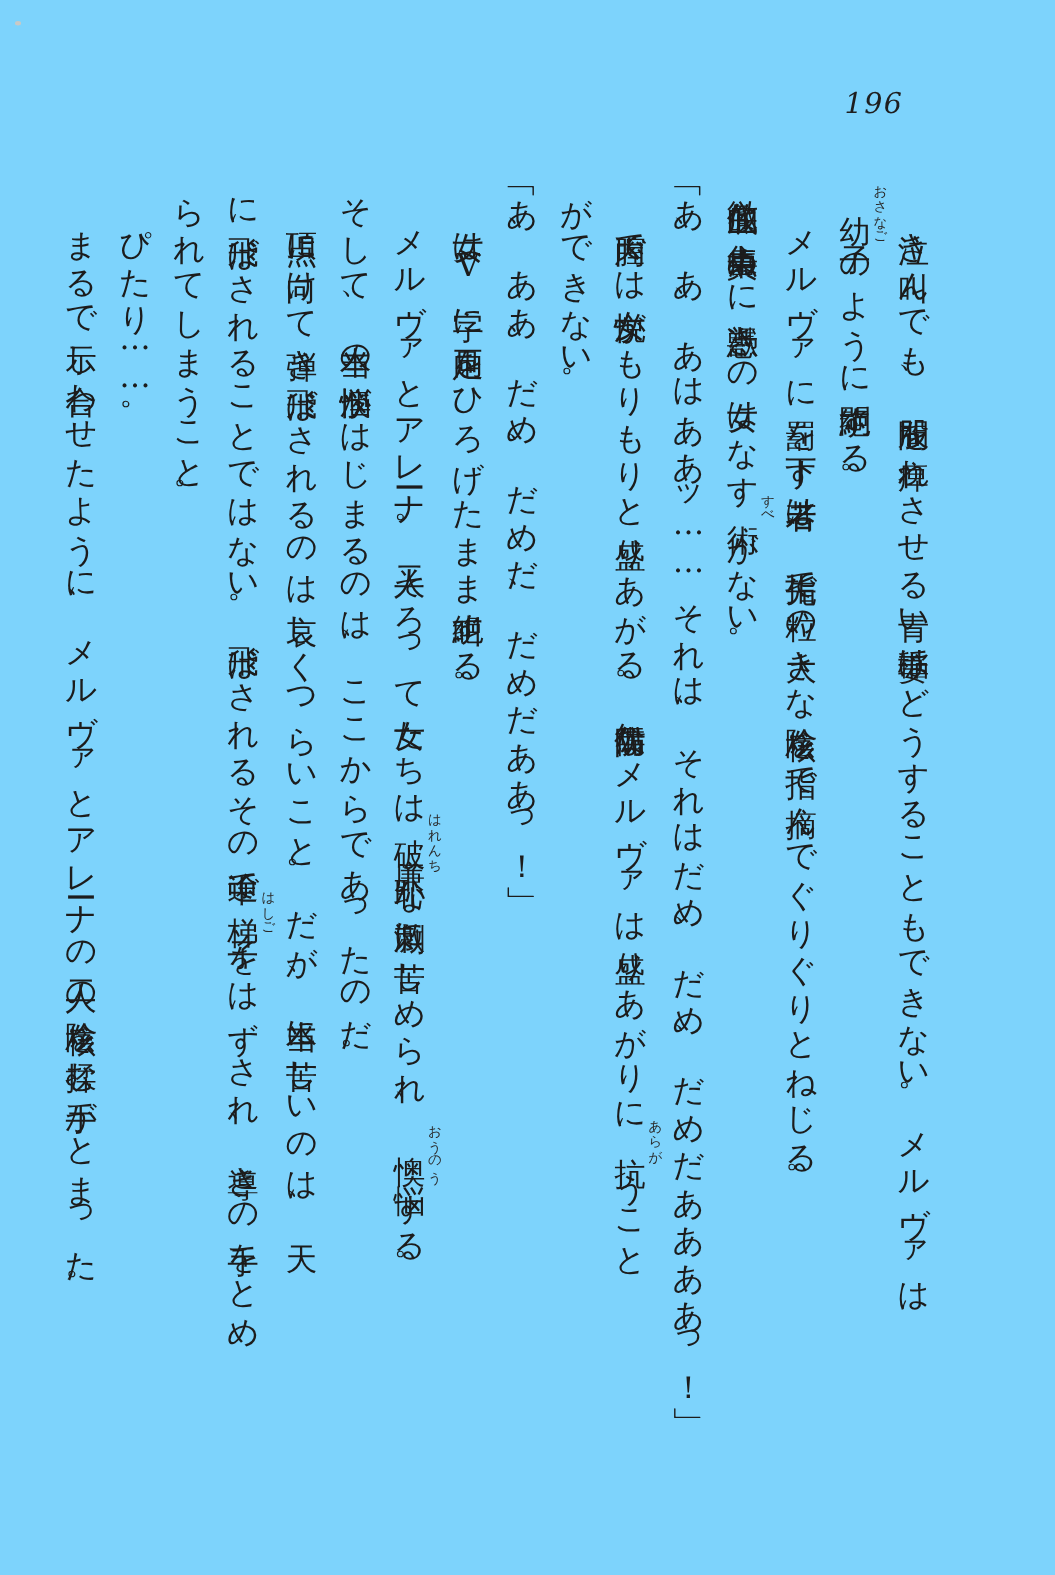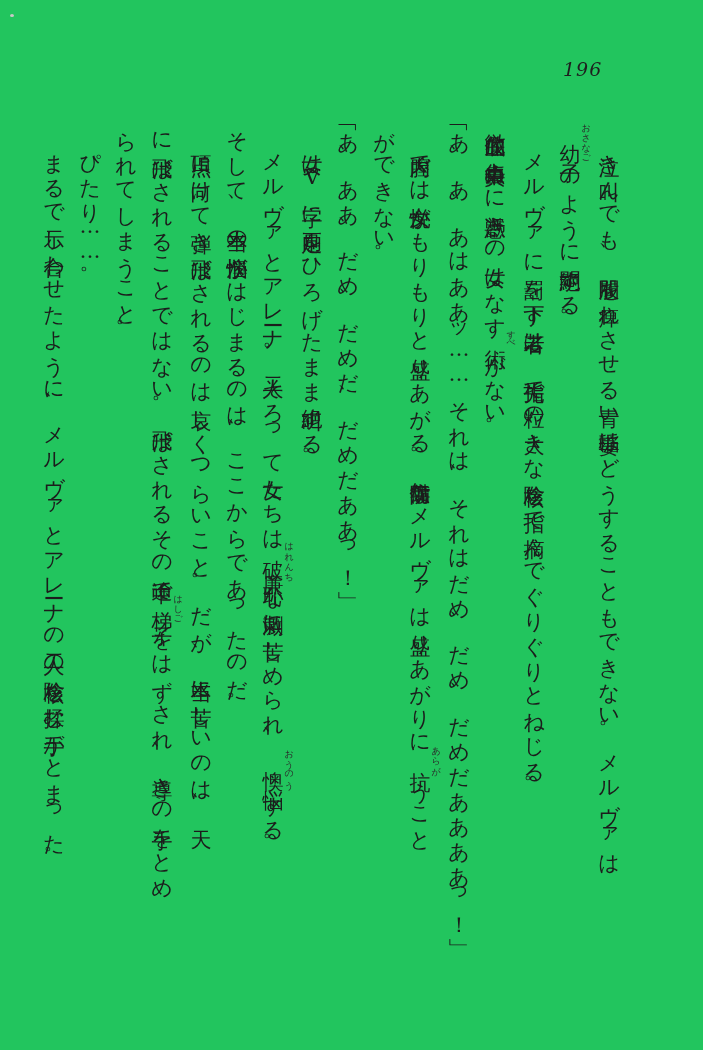--- a/index.html
+++ b/index.html
@@ -4,21 +4,21 @@
 <style>
   html, body {
     margin: 0;
     padding: 0;
     background: #ffffff;
   }
   .page {
     position: relative;
     width: 703px;
     height: 1050px;
-    background: #22c55e;
+    background: #7dd3fc;
     overflow: hidden;
     font-family: "DejaVu Serif", "Liberation Serif", serif;
   }
   .page-number {
     position: absolute;
     top: 58px;
     left: 563px;
     font-size: 19px;
     font-style: italic;
     color: #1e1e1e;

